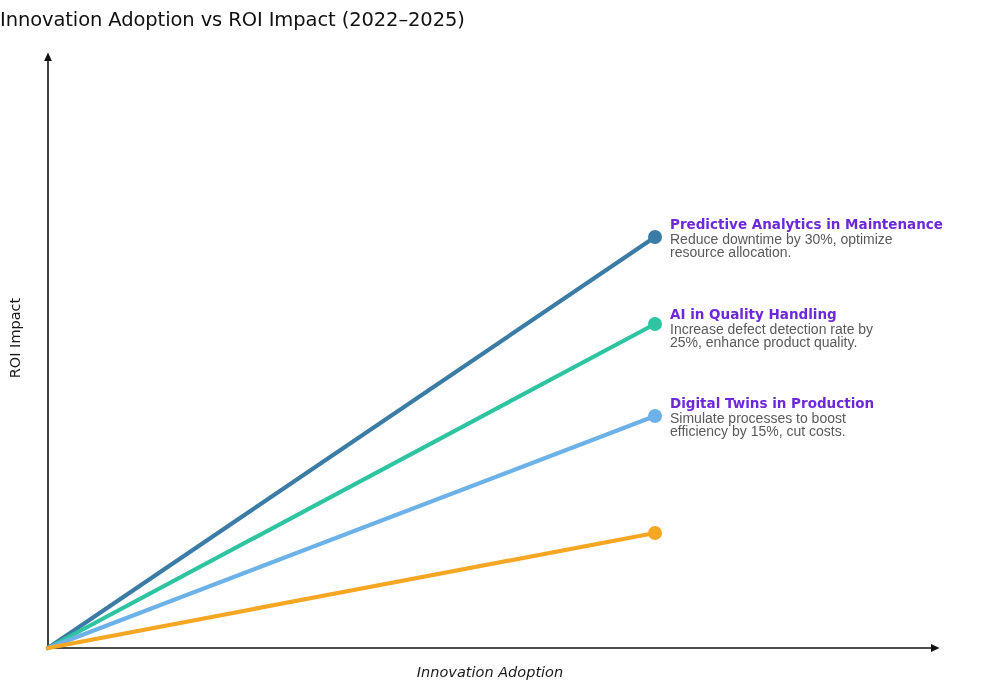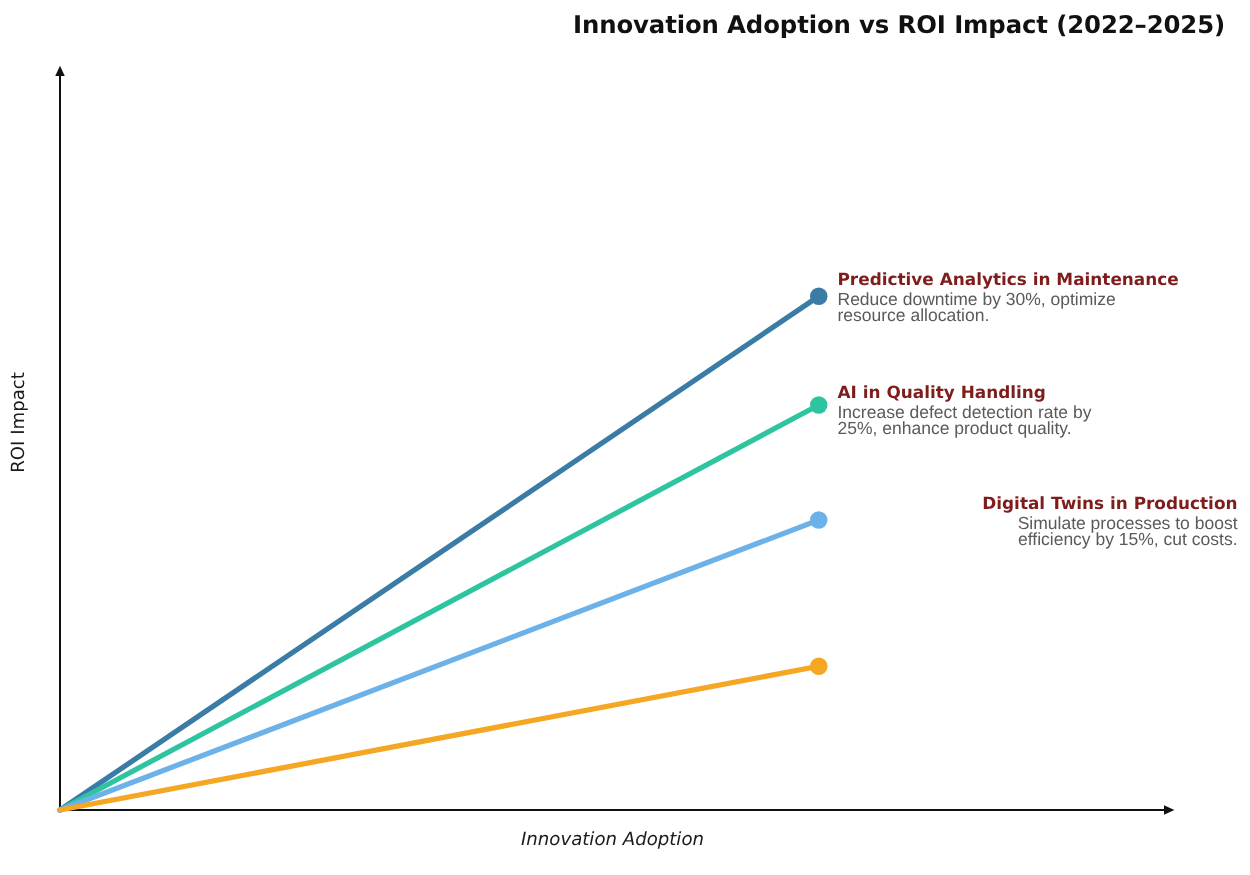--- a/index.html
+++ b/index.html
@@ -17,23 +17,23 @@
     position: relative;
     width: 1000px;
     height: 700px;
     background: #ffffff;
   }
   #chart-title {
     position: absolute;
     left: 0;
     top: 8px;
     width: 980px;
-    text-align: right;
+    text-align: left;
     font-size: 19.5px;
-    font-weight: bold;
+    font-weight: normal;
     color: #111111;
     letter-spacing: -0.1px;
     font-family: "DejaVu Sans", sans-serif;
   }
   #plot-svg {
     position: absolute;
     left: 0;
     top: 0;
   }
   .axis-title {
@@ -58,21 +58,21 @@
     transform: rotate(-90deg);
     transform-origin: center center;
   }
   .annotation {
     position: absolute;
     width: 320px;
   }
   .annotation-title {
     font-size: 13.5px;
     font-weight: bold;
-    color: #7f1d1d;
+    color: #6d28d9;
     line-height: 16px;
     font-family: "DejaVu Sans", sans-serif;
     white-space: nowrap;
   }
   .annotation-desc {
     font-size: 14px;
     color: #5a5a5a;
     line-height: 12.5px;
     font-family: Liberation Sans, sans-serif;
     margin-top: 1px;
@@ -123,20 +123,20 @@
     <div class="annotation-desc">Reduce downtime by 30%, optimize
 resource allocation.</div>
   </div>
 
   <div class="annotation" style="left:670px; top:306px;">
     <div class="annotation-title">AI in Quality Handling</div>
     <div class="annotation-desc">Increase defect detection rate by
 25%, enhance product quality.</div>
   </div>
 
-  <div class="annotation" style="left:670px; top:395px;text-align:right;">
+  <div class="annotation" style="left:670px; top:395px;">
     <div class="annotation-title">Digital Twins in Production</div>
     <div class="annotation-desc">Simulate processes to boost
 efficiency by 15%, cut costs.</div>
   </div>
 
 
 </div>
 
 </body></html>

